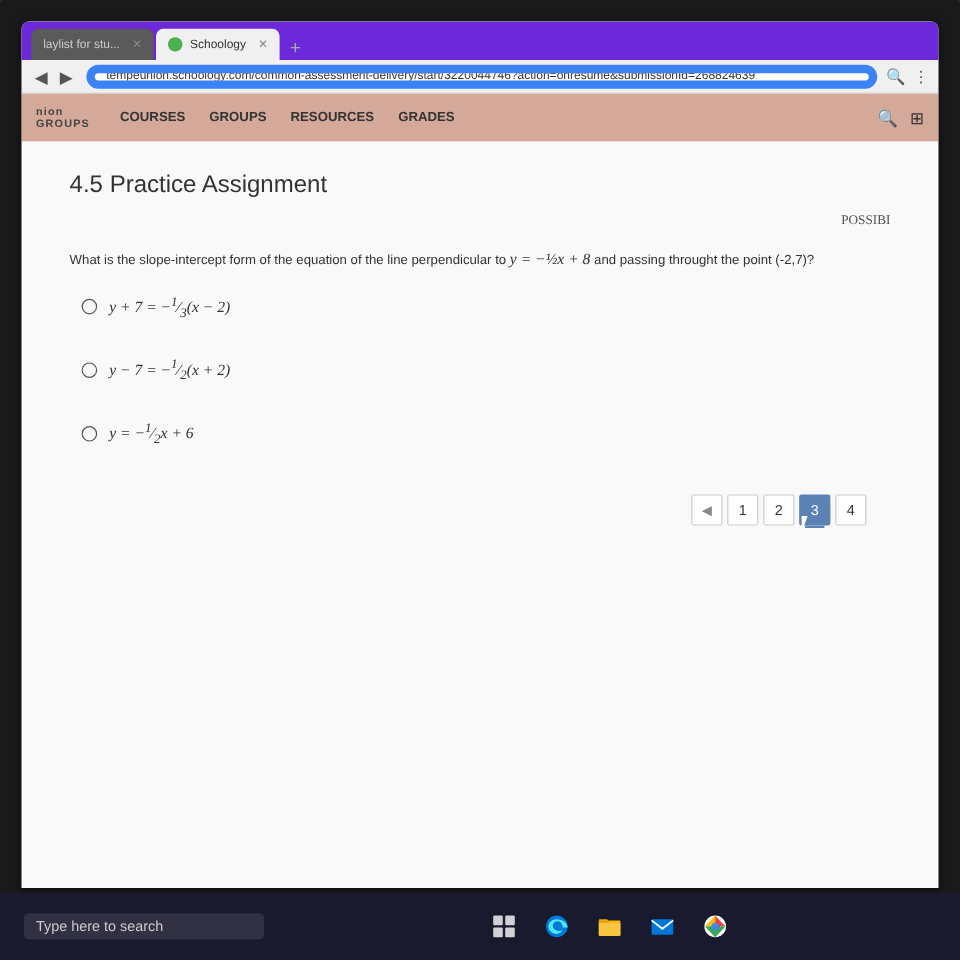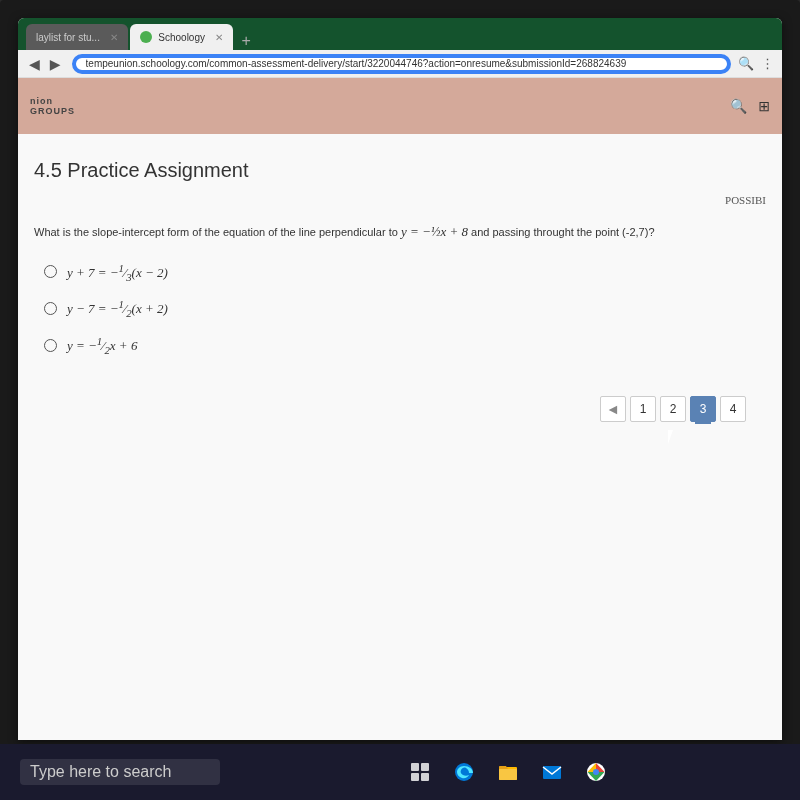--- a/index.html
+++ b/index.html
@@ -29,21 +29,21 @@
       right: 18px;
       bottom: 60px;
       background: #fff;
       border-radius: 6px 6px 0 0;
       overflow: hidden;
       box-shadow: 0 2px 10px rgba(0,0,0,0.5);
     }
 
     
     .browser-chrome {
-      background: #14532d;
+      background: #6d28d9;
       height: 32px;
       display: flex;
       align-items: flex-end;
       padding: 0 8px;
       gap: 4px;
     }
 
     .tab-bar {
       display: flex;
       align-items: flex-end;
@@ -112,21 +112,21 @@
     .nav-btn {
       font-size: 14px;
       color: #555;
       cursor: pointer;
       padding: 0 3px;
     }
 
     .address-field {
       flex: 1;
       background: #fff;
-      border: 4px solid #3b82f6;
+      border: 7px solid #3b82f6;
       border-radius: 12px;
       padding: 2px 10px;
       font-size: 10px;
       color: #333;
       height: 20px;
     }
 
     .browser-actions {
       display: flex;
       gap: 6px;
@@ -135,21 +135,21 @@
 
     .browser-action-icon {
       font-size: 13px;
       color: #555;
       cursor: pointer;
     }
 
     
     .schoology-nav {
       background: #d4a99a;
-      height: 56px;
+      height: 40px;
       display: flex;
       align-items: center;
       padding: 0 12px;
       gap: 25px;
     }
 
     .schoology-logo {
       font-size: 13px;
       font-weight: bold;
       color: #333;
@@ -191,21 +191,21 @@
 
     .grid-icon {
       font-size: 14px;
       color: #333;
       cursor: pointer;
     }
 
     
     .main-content {
       background: #f9f9f9;
-      padding: 25px 16px;
+      padding: 25px 40px;
       height: calc(100% - 98px);
       overflow-y: auto;
     }
 
     .assignment-title {
       font-size: 20px;
       color: #333;
       font-weight: normal;
       margin-bottom: 12px;
     }
@@ -221,21 +221,21 @@
     .question-text {
       font-size: 11px;
       color: #333;
       margin-bottom: 20px;
       line-height: 1.5;
     }
 
     .answer-choices {
       display: flex;
       flex-direction: column;
-      gap: 16px;
+      gap: 32px;
       margin-left: 10px;
       margin-bottom: 30px;
     }
 
     .answer-choice {
       display: flex;
       align-items: center;
       gap: 10px;
       font-size: 12px;
       color: #333;
@@ -315,21 +315,21 @@
       align-items: center;
       padding: 0 20px;
       gap: 16px;
     }
 
     .taskbar-search {
       background: rgba(255,255,255,0.1);
       border-radius: 4px;
       padding: 4px 10px;
       color: #ccc;
-      font-size: 16px;
+      font-size: 12px;
       flex: 1;
       max-width: 200px;
     }
 
     .taskbar-icons {
       display: flex;
       gap: 14px;
       margin: 0 auto;
     }
 
@@ -401,20 +401,26 @@
       <span class="browser-action-icon">🔍</span>
       <span class="browser-action-icon">⋮</span>
     </div>
   </div>
 
   <div class="schoology-nav">
     <div class="schoology-logo">
       <span>nion</span>
       <span>GROUPS</span>
     </div>
+    <nav class="nav-links">
+      <span class="nav-link">COURSES</span>
+      <span class="nav-link">GROUPS</span>
+      <span class="nav-link">RESOURCES</span>
+      <span class="nav-link">GRADES</span>
+    </nav>
     <div class="nav-right">
       <span class="search-icon-nav">🔍</span>
       <span class="grid-icon">⊞</span>
     </div>
   </div>
 
   <div class="main-content">
 
     <h1 class="assignment-title">4.5 Practice Assignment</h1>
 

